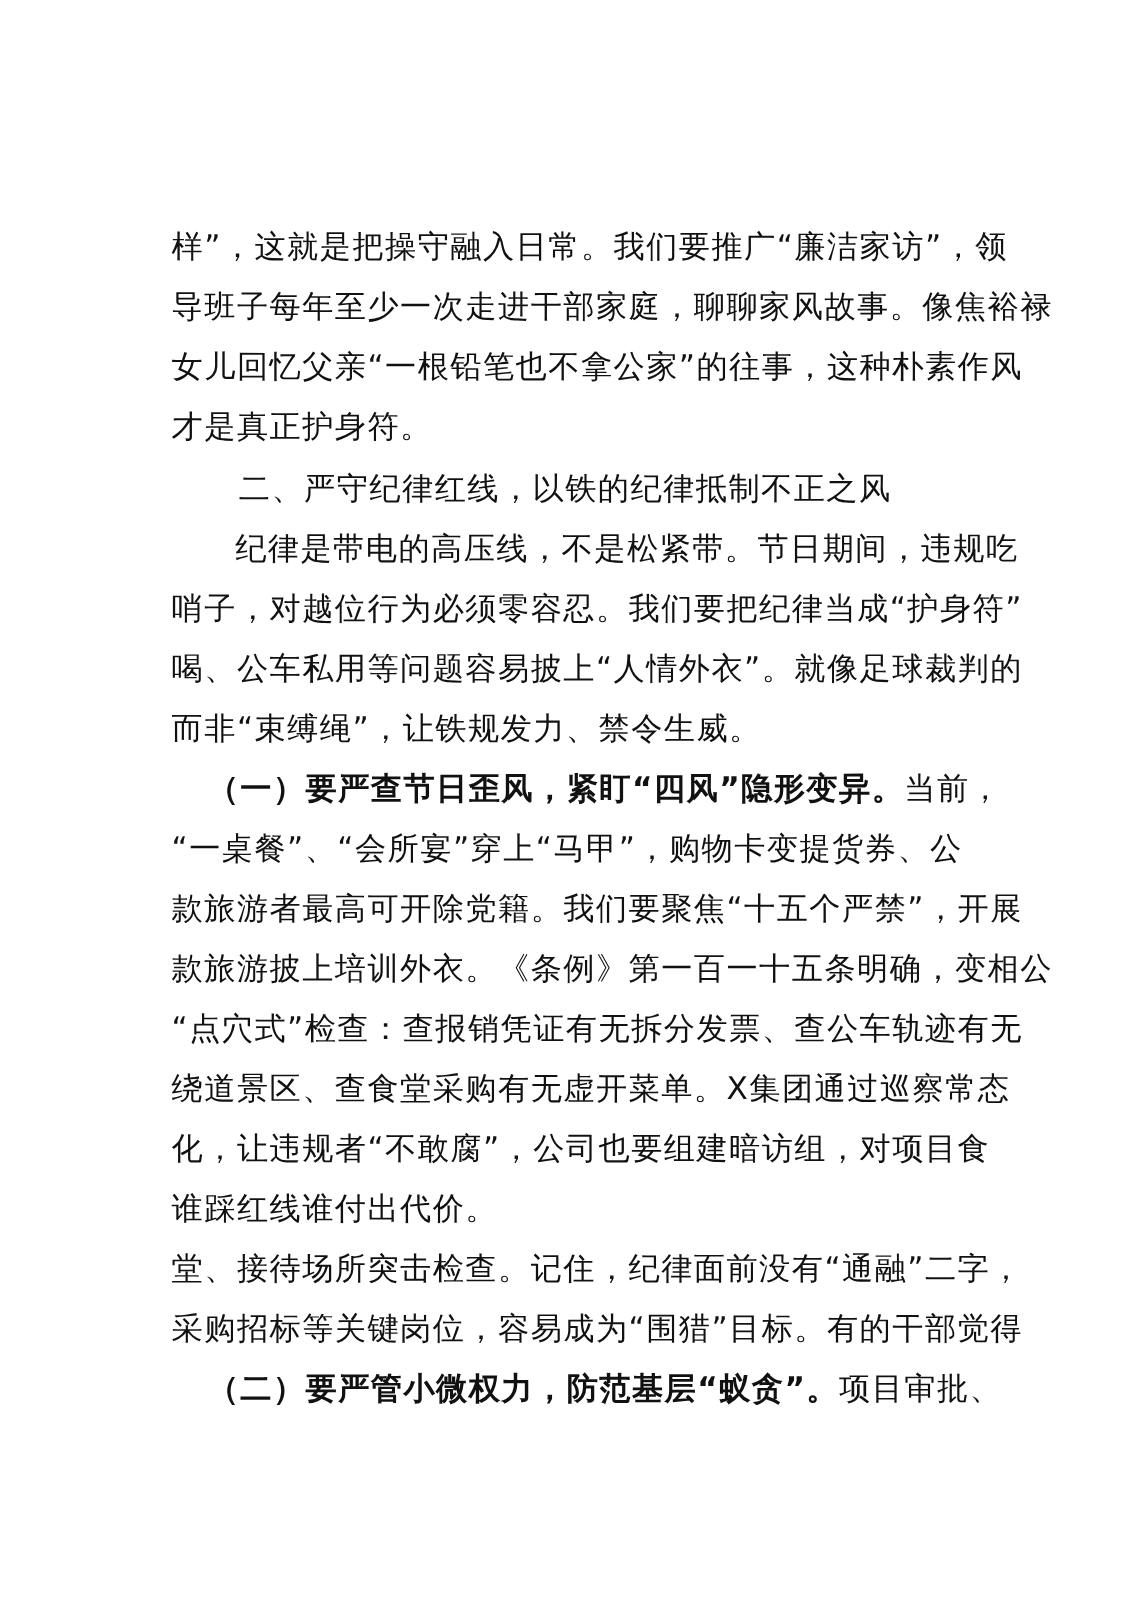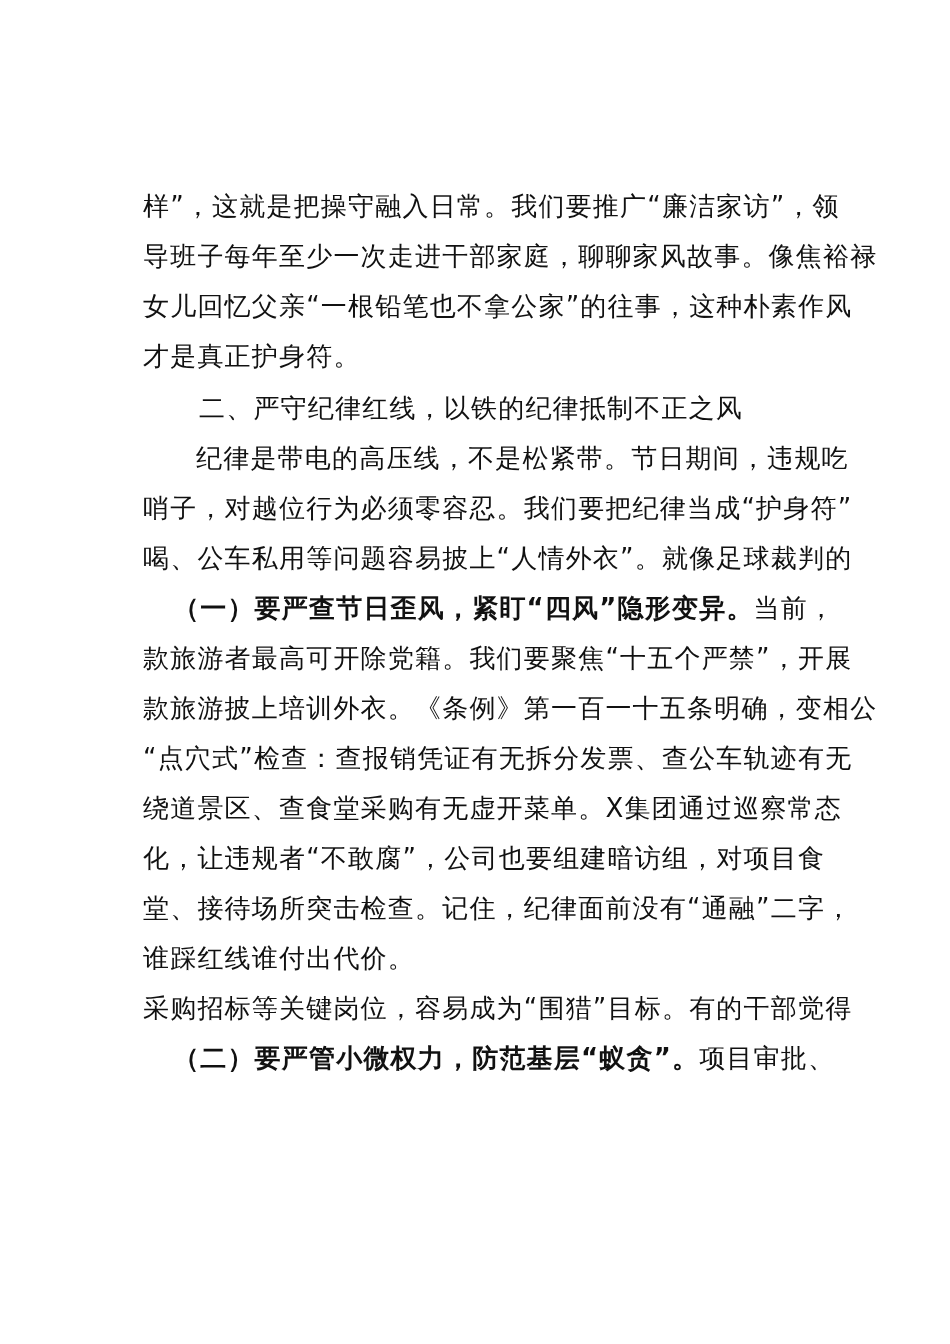--- a/index.html
+++ b/index.html
@@ -45,33 +45,35 @@
     <div class="line">女儿回忆父亲“一根铅笔也不拿公家”的往事，这种朴素作风</div>
     <div class="line">才是真正护身符。</div>
   </div>
 
   <div class="line indent-h" style="margin-top:2px;">二、严守纪律红线，以铁的纪律抵制不正之风</div>
 
   <div>
     <div class="line indent">纪律是带电的高压线，不是松紧带。节日期间，违规吃</div>
     <div class="line">哨子，对越位行为必须零容忍。我们要把纪律当成“护身符”</div>
     <div class="line">喝、公车私用等问题容易披上“人情外衣”。就像足球裁判的</div>
+    <div class="line">而非“束缚绳”，让铁规发力、禁令生威。</div>
   </div>
 
   <div>
     <div class="line indent" style="padding-left:30px;">
       <span class="bold">（一）要严查节日歪风，紧盯“四风”隐形变异。</span><span>当前，</span>
     </div>
+    <div class="line">“一桌餐”、“会所宴”穿上“马甲”，购物卡变提货券、公</div>
     <div class="line">款旅游者最高可开除党籍。我们要聚焦“十五个严禁”，开展</div>
     <div class="line">款旅游披上培训外衣。《条例》第一百一十五条明确，变相公</div>
     <div class="line">“点穴式”检查：查报销凭证有无拆分发票、查公车轨迹有无</div>
     <div class="line">绕道景区、查食堂采购有无虚开菜单。X集团通过巡察常态</div>
     <div class="line">化，让违规者“不敢腐”，公司也要组建暗访组，对项目食</div>
+    <div class="line">谁踩红线谁付出代价。</div>
     <div class="line">堂、接待场所突击检查。记住，纪律面前没有“通融”二字，</div>
-    <div class="line">谁踩红线谁付出代价。</div>
   </div>
 
   <div>
     <div class="line">采购招标等关键岗位，容易成为“围猎”目标。有的干部觉得</div>
     <div class="line indent" style="padding-left:30px;">
       <span class="bold">（二）要严管小微权力，防范基层“蚁贪”。</span><span>项目审批、</span>
     </div>
   </div>
 
 </div>

